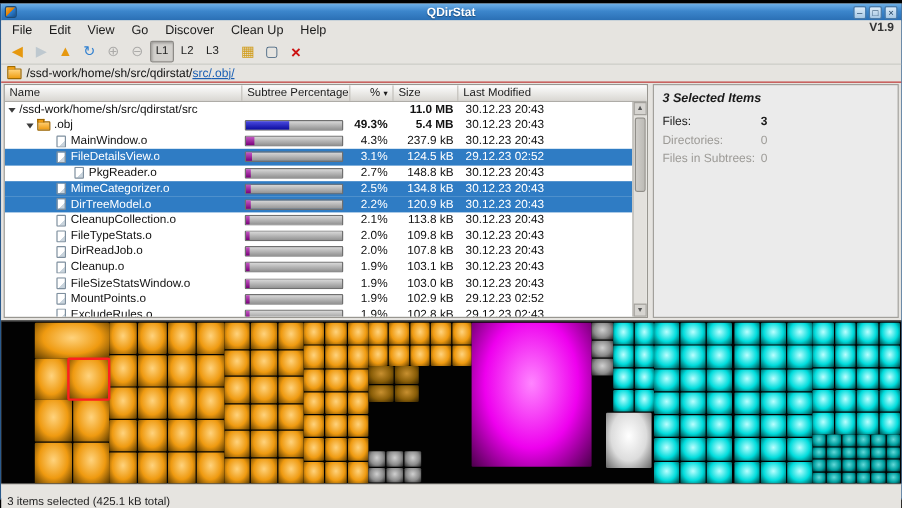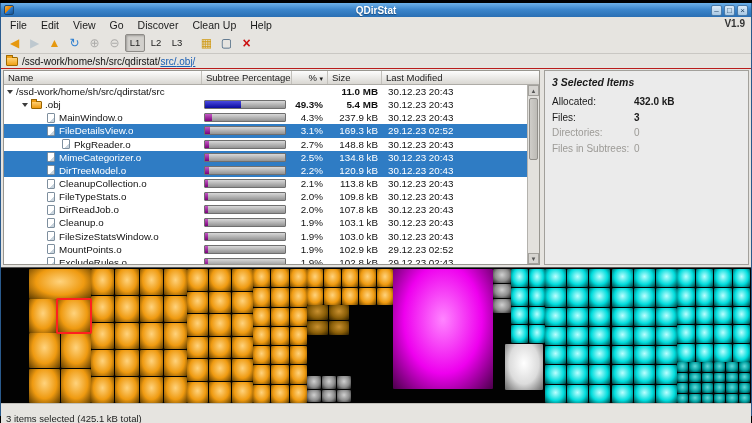--- a/index.html
+++ b/index.html
@@ -226,21 +226,21 @@
               <div class="tri-space"></div>
               <div class="ic-file"></div>
               <div class="ntext">FileDetailsView.o</div>
             </div>
             <div class="td c-bar">
               <div class="pbar">
                 <div class="pfill purple" style="width: 6.2%;"></div>
               </div>
             </div>
             <div class="td c-pct">3.1%</div>
-            <div class="td c-size">169.3 kB</div>
+            <div class="td c-size">124.5 kB</div>
             <div class="td c-mod">29.12.23 02:52</div>
           </div>
           <div class="tr">
             <div class="td c-name" style="padding-left: 48px;">
               <div class="tri-space"></div>
               <div class="ic-file"></div>
               <div class="ntext">PkgReader.o</div>
             </div>
             <div class="td c-bar">
               <div class="pbar">
@@ -390,24 +390,20 @@
       <div class="vscroll">
         <div class="sb-btn sb-up">▲</div>
         <div class="sb-thumb"></div>
         <div class="sb-btn sb-down">▼</div>
       </div>
     </div>
 
     <div class="details">
       <div class="dp-title">3 Selected Items</div>
       <div>
-          <div class="dp-row">
-            <div class="dp-label">Allocated:</div>
-            <div class="dp-value">432.0 kB</div>
-          </div>
           <div class="dp-row">
             <div class="dp-label">Files:</div>
             <div class="dp-value">3</div>
           </div>
           <div class="dp-row muted">
             <div class="dp-label">Directories:</div>
             <div class="dp-value">0</div>
           </div>
           <div class="dp-row muted">
             <div class="dp-label">Files in Subtrees:</div>

